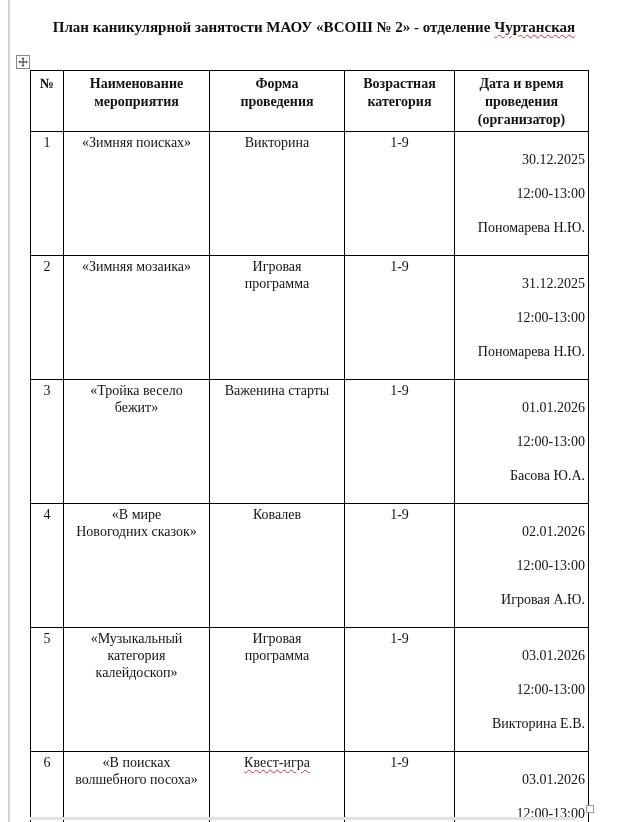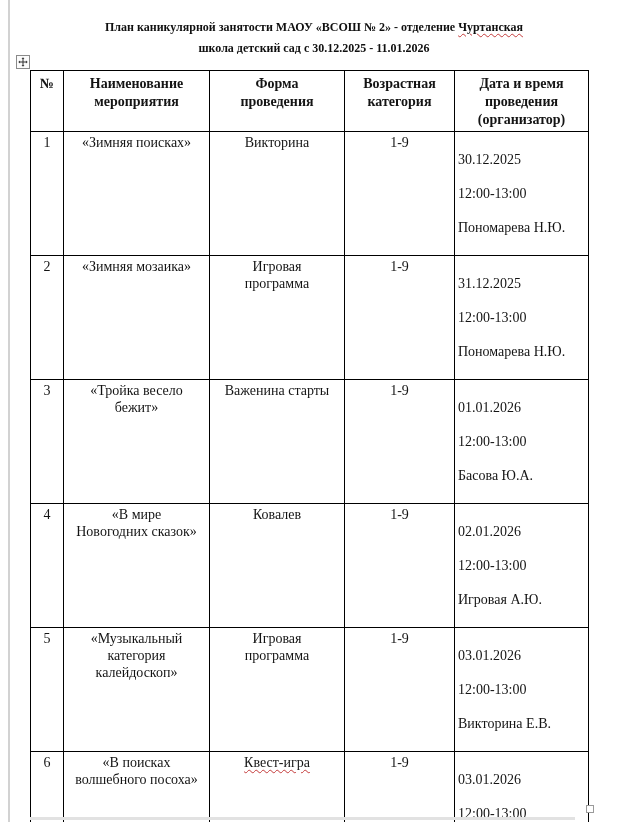--- a/index.html
+++ b/index.html
@@ -18,21 +18,21 @@
     left: 8px; top: 0;
     width: 2px; height: 822px;
     background: #d2d2d2;
   }
   .doc-title {
     position: absolute;
     left: 30px; right: 22px;
     top: 17px;
     text-align: center;
     font-weight: bold;
-    font-size: 12px;
+    font-size: 15px;
     line-height: 21px;
     color: #101010;
   }
   .misspell {
     text-decoration: underline;
     text-decoration-style: wavy;
     text-decoration-color: #c43b3b;
     text-decoration-thickness: 1px;
     text-underline-offset: 2px;
   }
@@ -65,21 +65,21 @@
   }
   table.schedule th {
     font-weight: bold;
     font-size: 14px;
     line-height: 18px;
     height: 55px;
     padding-top: 4px;
   }
   table.schedule tbody tr { height: 52px; }
   td.c-num { padding-top: 2px; }
-  td.c-date div { text-align: left; }
+  td.c-date div { text-align: right; }
   .resize-handle {
     position: absolute;
     left: 586px; top: 805px;
     width: 8px; height: 8px;
     border: 1px solid #9a9a9a;
     background: #ffffff;
   }
   .next-content-hint {
     position: absolute;
     left: 30px; top: 817px;
@@ -89,21 +89,20 @@
 </style>
 </head>
 <body>
 
 <div class="screen">
 
   <div class="page-left-edge"></div>
 
   <div class="doc-title">
     <span>План каникулярной занятости МАОУ «ВСОШ № 2» -  отделение </span><span class="misspell">Чуртанская</span><br>
-    <span>школа детский сад с 30.12.2025 - 11.01.2026</span>
   </div>
 
   <div class="move-handle">
     <span>
       <svg viewBox="0 0 16 16" aria-hidden="true">
           <path d="M8 0.5 L10.3 3.3 H8.8 V7.2 H12.7 V5.7 L15.5 8 L12.7 10.3 V8.8 H8.8 V12.7 H10.3 L8 15.5 L5.7 12.7 H7.2 V8.8 H3.3 V10.3 L0.5 8 L3.3 5.7 V7.2 H7.2 V3.3 H5.7 Z"></path>
         </svg>
     </span>
   </div>
 

